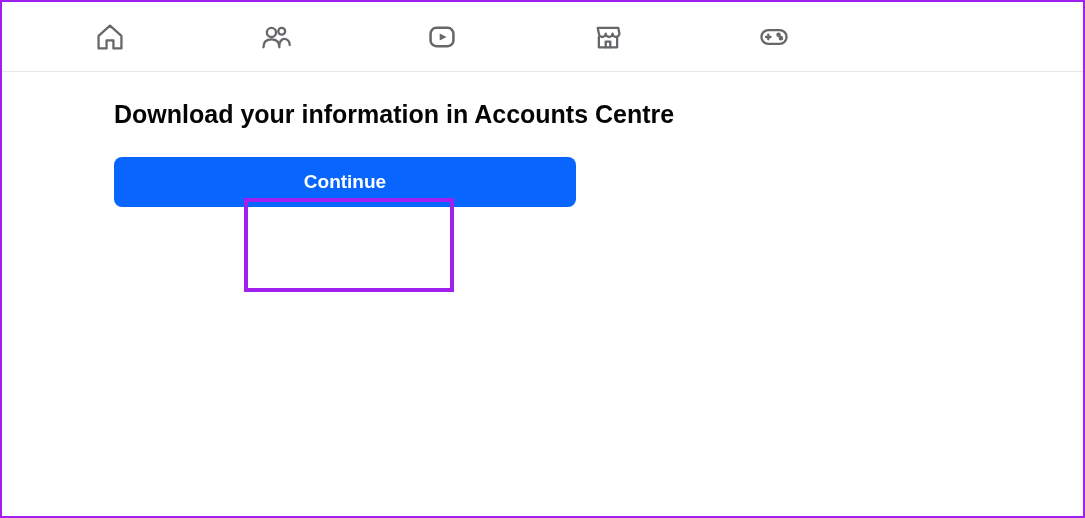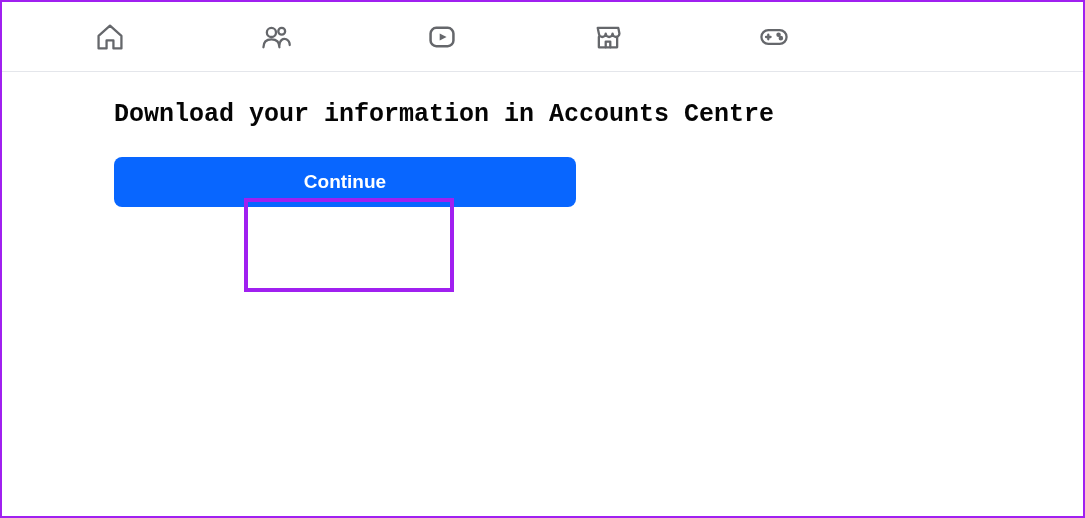--- a/index.html
+++ b/index.html
@@ -31,21 +31,20 @@
   .topnav .nav-icon svg { width: 32px; height: 32px; }
   .content {
     padding: 28px 0 0 112px;
     max-width: 950px;
   }
   .title {
     font-size: 25px;
     font-weight: 700;
     color: #050505;
     margin-bottom: 4px;
-    font-family: Liberation Mono, monospace;
   }
   .desc {
     font-size: 20px;
     color: #1c1e21;
     line-height: 1.5;
     max-width: 870px;
   }
   .learn-link {
     color: #1877f2;
     text-decoration: none;

